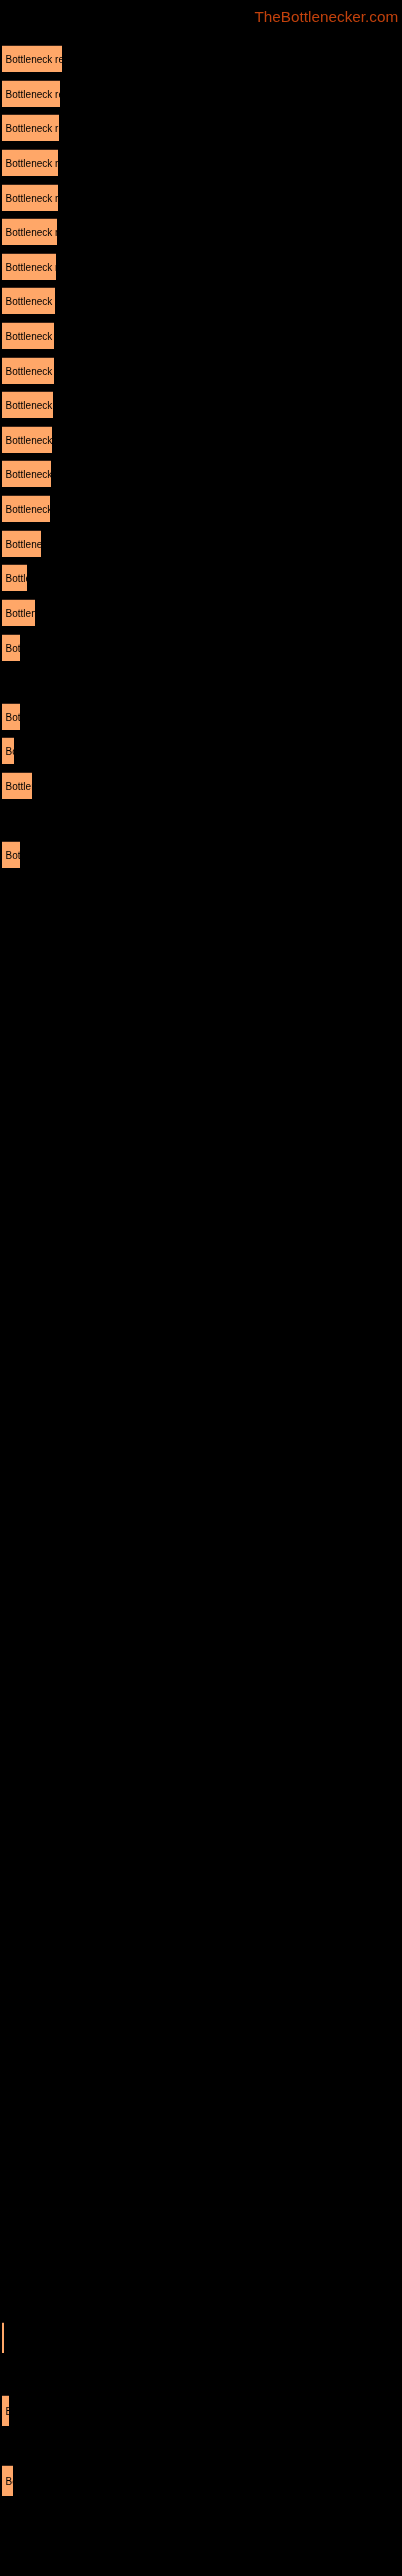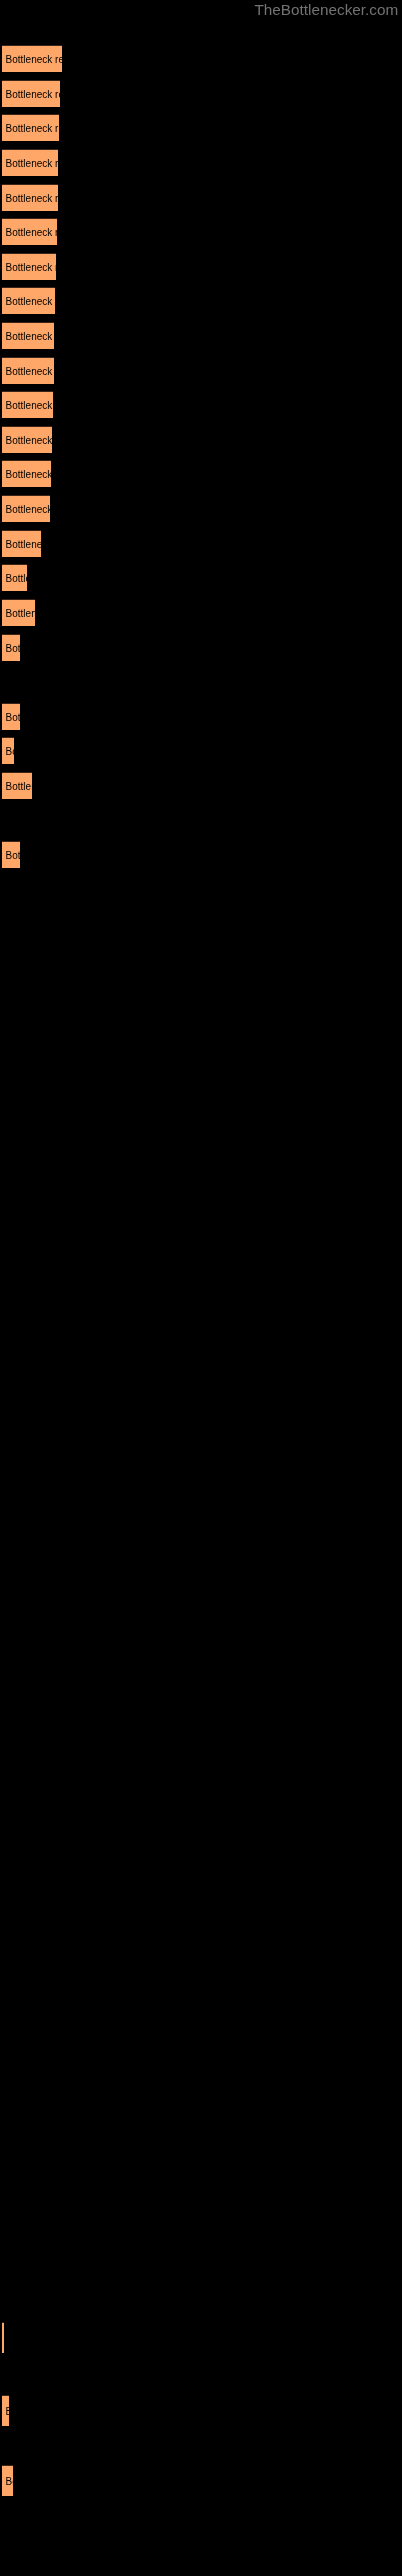--- a/index.html
+++ b/index.html
@@ -17,23 +17,23 @@
   #chart-root {
     position: absolute;
     left: 0; top: 0;
     width: 403px;
     height: 2576px;
     background: #000000;
   }
   .watermark {
     position: absolute;
     right: 4.8px;
-    top: 1px;
+    top: 8px;
     font-size: 15.3px;
-    color: #737373;
+    color: #c2410c;
     letter-spacing: 0px;
     white-space: nowrap;
     font-family: "Liberation Sans", sans-serif;
   }
   .bar-row {
     position: absolute;
     left: 0;
   }
   .bar {
     position: absolute;

